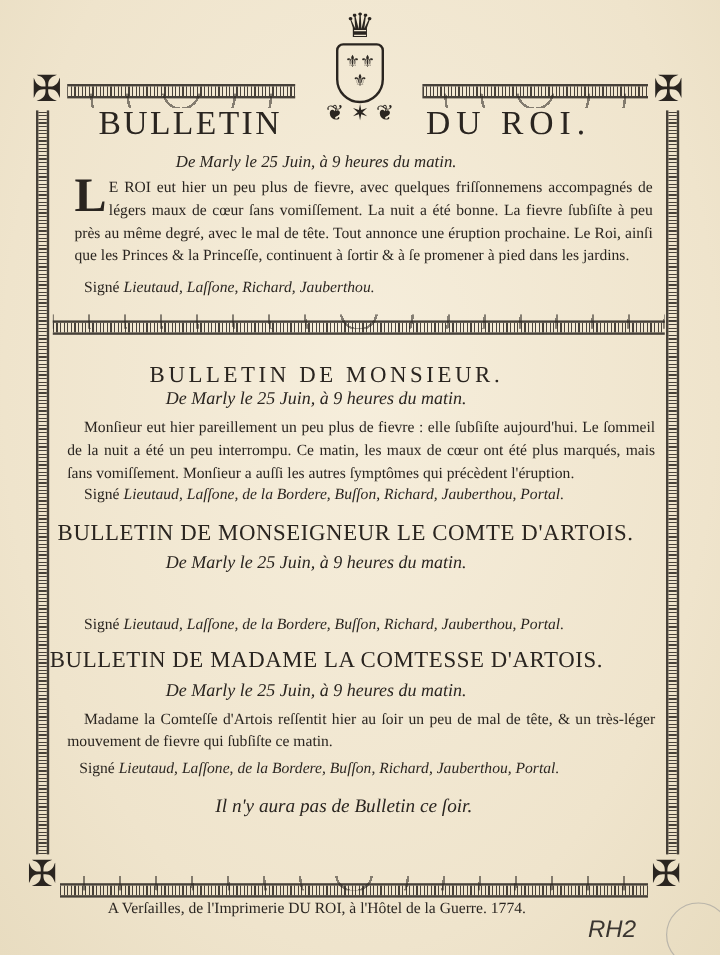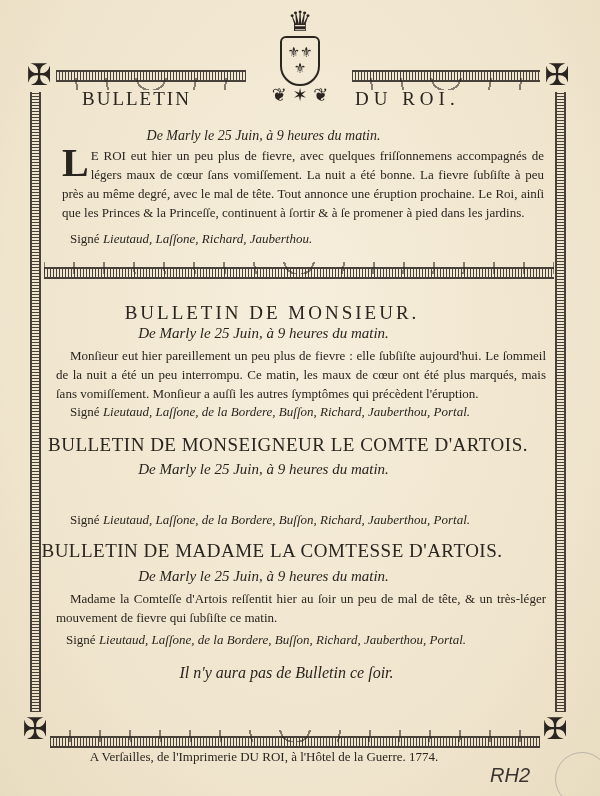--- a/index.html
+++ b/index.html
@@ -41,21 +41,21 @@
     text-align:center;
   }
   .crest .crown { font-size:28px; line-height:28px; }
   .crest .shield {
     margin:0 auto; width:40px; height:50px;
     border:2px solid #2a2520; border-radius:6px 6px 20px 20px;
     font-size:14px; line-height:16px; padding-top:6px; box-sizing:border-box;
   }
   .crest .branches { font-size:18px; line-height:18px; }
   .title-roi {
-    position:absolute; top:88px; font-size:19px; letter-spacing:2px; font-weight:normal;
+    position:absolute; top:88px; font-size:28px; letter-spacing:2px; font-weight:normal;
     font-family:"Liberation Serif", serif;
   }
   .dateline {
     position:absolute; left:0; width:527px; text-align:center; font-style:italic;
     font-family:"Liberation Serif", serif; font-size:15px;
   }
   .para {
     position:absolute; font-family:"Liberation Serif", serif; font-size:13px; line-height:19px;
     text-align:justify;
   }

